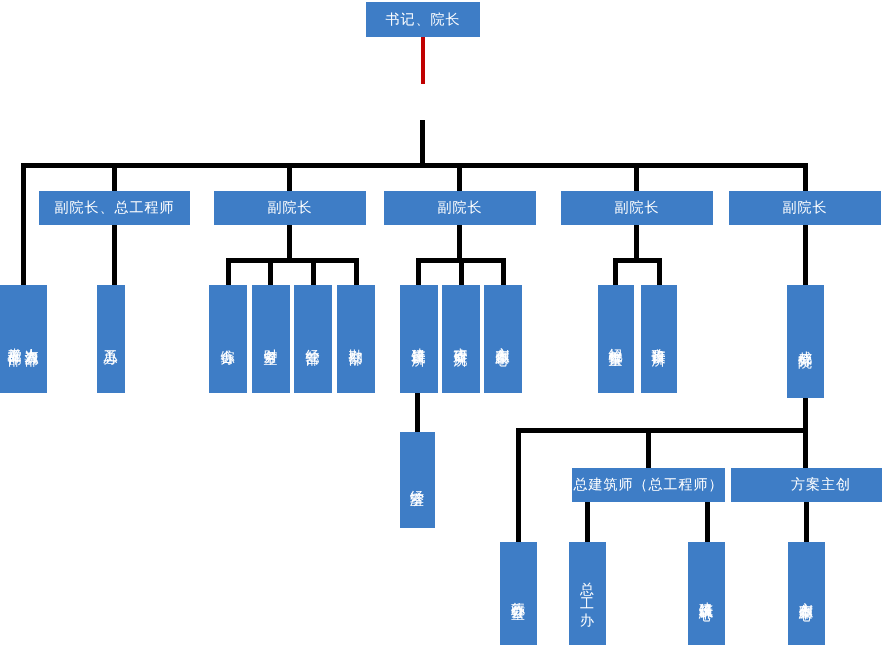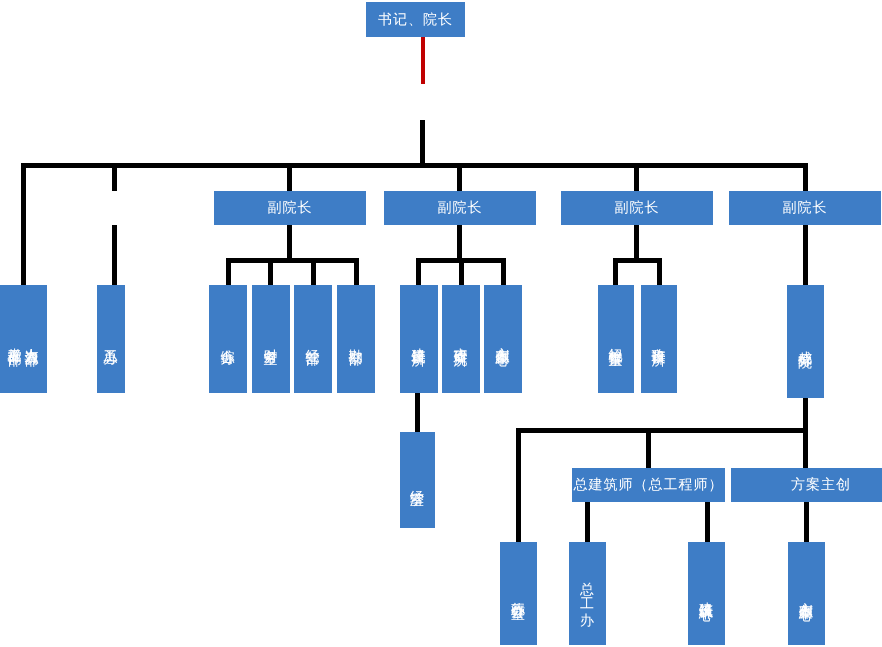--- a/index.html
+++ b/index.html
@@ -55,24 +55,27 @@
   <div class="line" style="left:803px;top:225px;width:5px;height:61px;"></div>
   <div class="line" style="left:803px;top:397px;width:5px;height:35px;"></div>
   <div class="line" style="left:516px;top:428px;width:292px;height:5px;"></div>
   <div class="line" style="left:516px;top:428px;width:5px;height:114px;"></div>
   <div class="line" style="left:646px;top:428px;width:5px;height:40px;"></div>
   <div class="line" style="left:803px;top:428px;width:5px;height:40px;"></div>
   <div class="line" style="left:585px;top:502px;width:5px;height:40px;"></div>
   <div class="line" style="left:705px;top:502px;width:5px;height:40px;"></div>
   <div class="line" style="left:804px;top:502px;width:5px;height:40px;"></div>
 
-  <div class="node" style="left:366px;top:2px;width:99px;height:35px;">
+  <div class="node" style="left:366px;top:2px;width:114px;height:35px;">
     <span>书记、院长</span>
   </div>
 
+  <div class="node" style="left:39px;top:191px;width:151px;height:34px;">
+    <span>副院长、总工程师</span>
+  </div>
   <div class="node" style="left:214px;top:191px;width:152px;height:34px;">
     <span>副院长</span>
   </div>
   <div class="node" style="left:384px;top:191px;width:152px;height:34px;">
     <span>副院长</span>
   </div>
   <div class="node" style="left:561px;top:191px;width:152px;height:34px;">
     <span>副院长</span>
   </div>
   <div class="node" style="left:729px;top:191px;width:152px;height:34px;">

